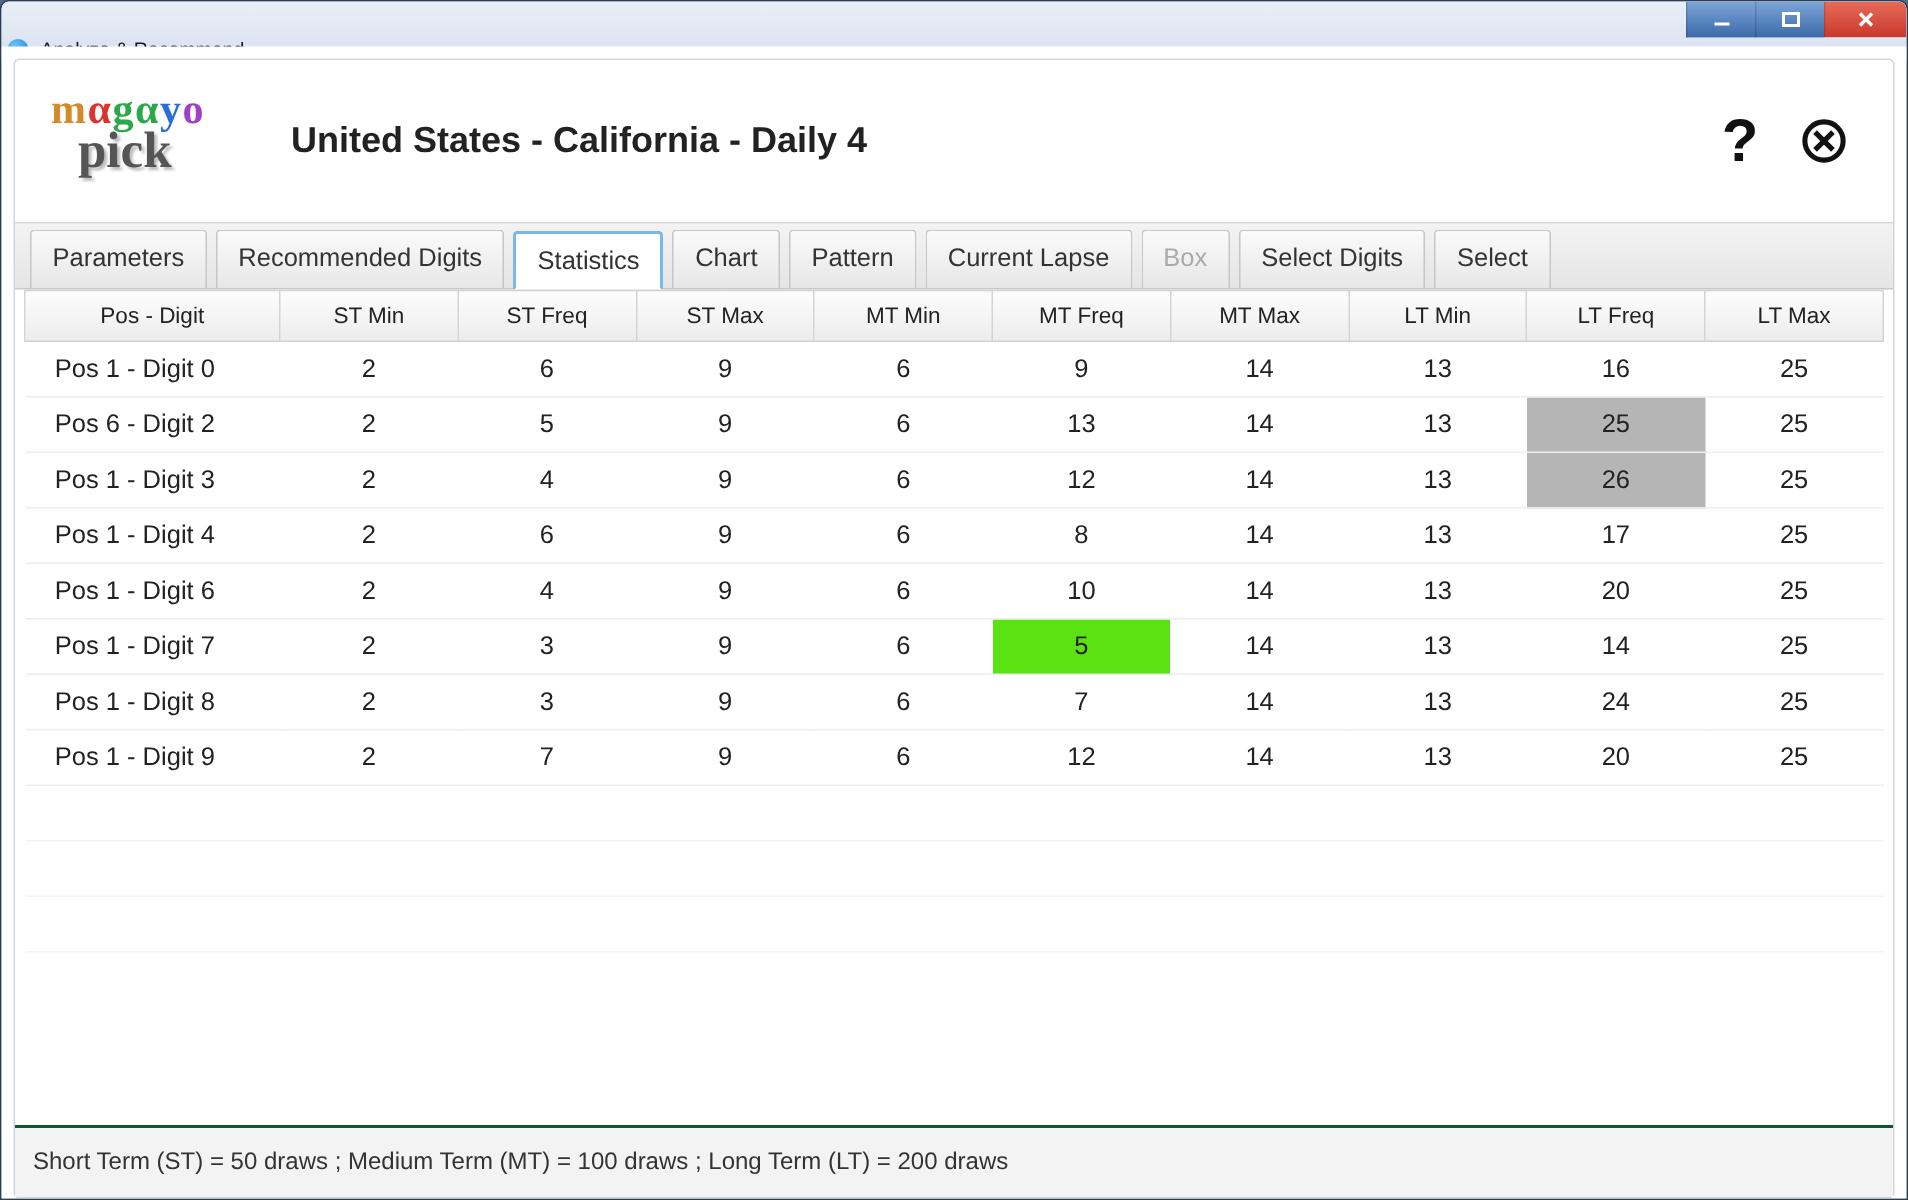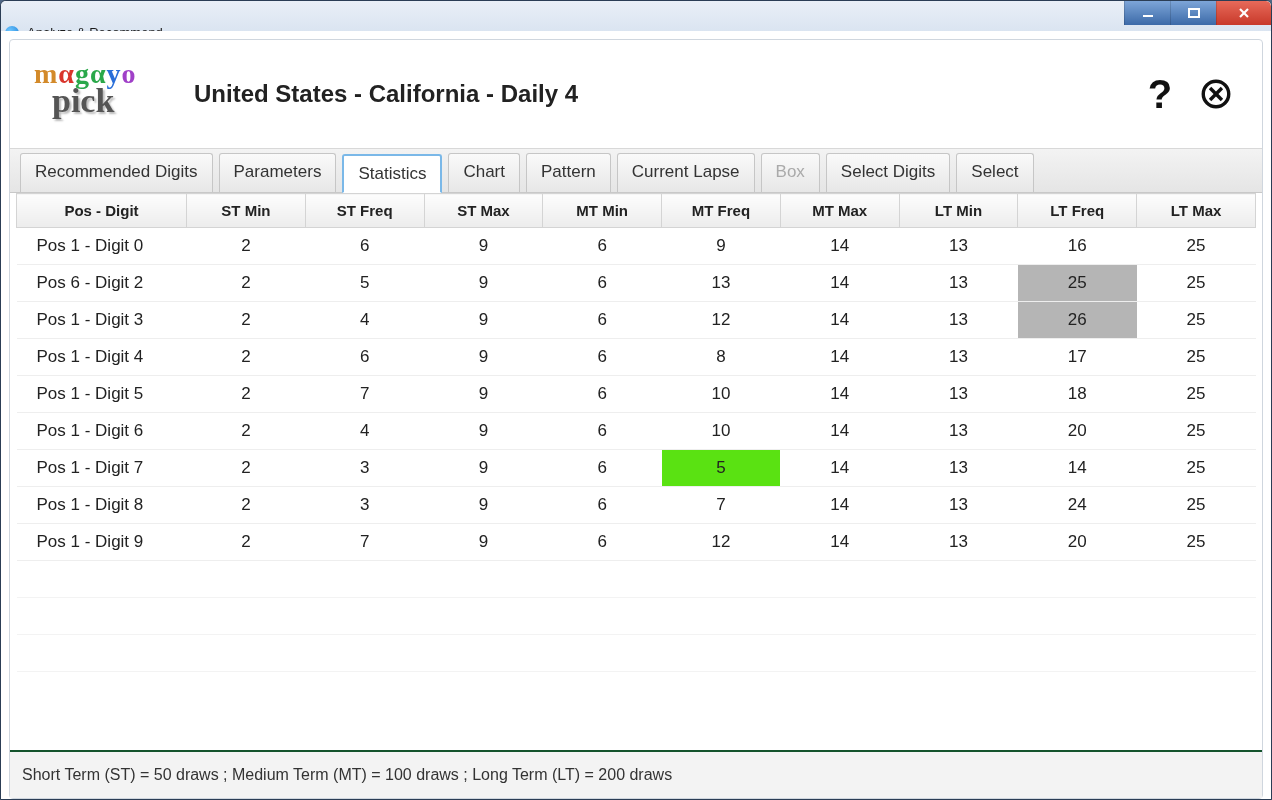--- a/index.html
+++ b/index.html
@@ -62,21 +62,21 @@
     cursor:default;
   }
   .tab.active { background:#fff; border:2px solid #7ab8e8; border-bottom:1px solid #fff; position:relative; top:1px;}
   .tab.disabled { color:#aaa; }
 
   
   .grid-wrap { flex:1; overflow:auto; padding:0 6px; }
   table.grid { width:100%; border-collapse:collapse; table-layout:fixed; }
   table.grid th {
     background:linear-gradient(#fdfdfd,#ececec); border:1px solid #d4d4d4;
-    font-weight:700; font-size:15px; padding:8px 22px; color:#222;
+    font-weight:400; font-size:15px; padding:8px 22px; color:#222;
   }
   table.grid th:first-child { text-align:center; }
   table.grid td {
     border-bottom:1px solid #eee; padding:8px 6px; font-size:17px; text-align:center; color:#222;
   }
   table.grid td:first-child { text-align:left; padding-left:20px; }
   td.hl-grey { background:#b5b5b5; }
   td.hl-green { background:#5ae212; }
   tr.empty td { height:36px; border-bottom:1px solid #f3f3f3;}
 
@@ -132,22 +132,22 @@
         <div class="hdr-icon close2">
           <svg viewBox="0 0 40 40">
               <circle cx="20" cy="20" r="15"></circle>
               <line x1="13" y1="13" x2="27" y2="27"></line>
               <line x1="27" y1="13" x2="13" y2="27"></line>
             </svg>
         </div>
       </div>
 
       <div class="tabstrip" id="tabstrip">
+          <div class="tab">Parameters</div>
           <div class="tab">Recommended Digits</div>
-          <div class="tab">Parameters</div>
           <div class="tab active">Statistics</div>
           <div class="tab">Chart</div>
           <div class="tab">Pattern</div>
           <div class="tab">Current Lapse</div>
           <div class="tab disabled">Box</div>
           <div class="tab">Select Digits</div>
           <div class="tab">Select</div>
         </div>
 
       <div class="grid-wrap">
@@ -209,32 +209,20 @@
                 <td>6</td>
                 <td>9</td>
                 <td>6</td>
                 <td>8</td>
                 <td>14</td>
                 <td>13</td>
                 <td>17</td>
                 <td>25</td>
               </tr>
               <tr>
-                <td>Pos 1 - Digit 5</td>
-                <td>2</td>
-                <td>7</td>
-                <td>9</td>
-                <td>6</td>
-                <td>10</td>
-                <td>14</td>
-                <td>13</td>
-                <td>18</td>
-                <td>25</td>
-              </tr>
-              <tr>
                 <td>Pos 1 - Digit 6</td>
                 <td>2</td>
                 <td>4</td>
                 <td>9</td>
                 <td>6</td>
                 <td>10</td>
                 <td>14</td>
                 <td>13</td>
                 <td>20</td>
                 <td>25</td>

